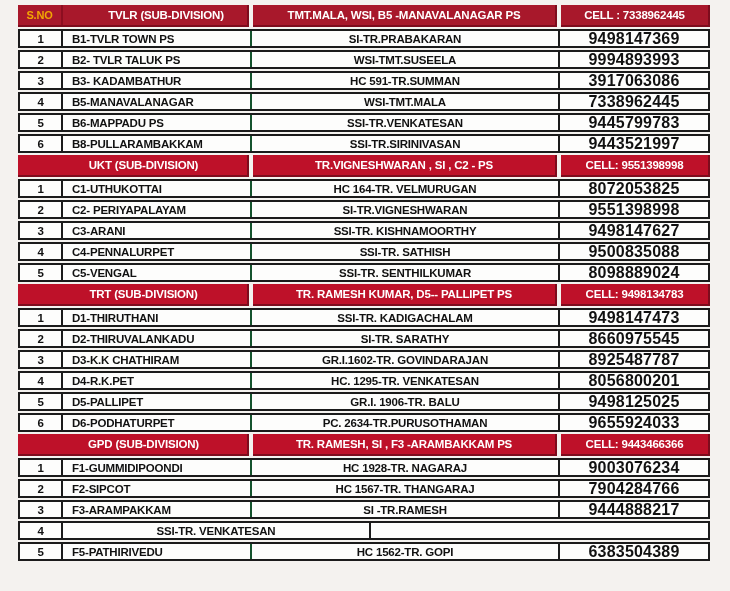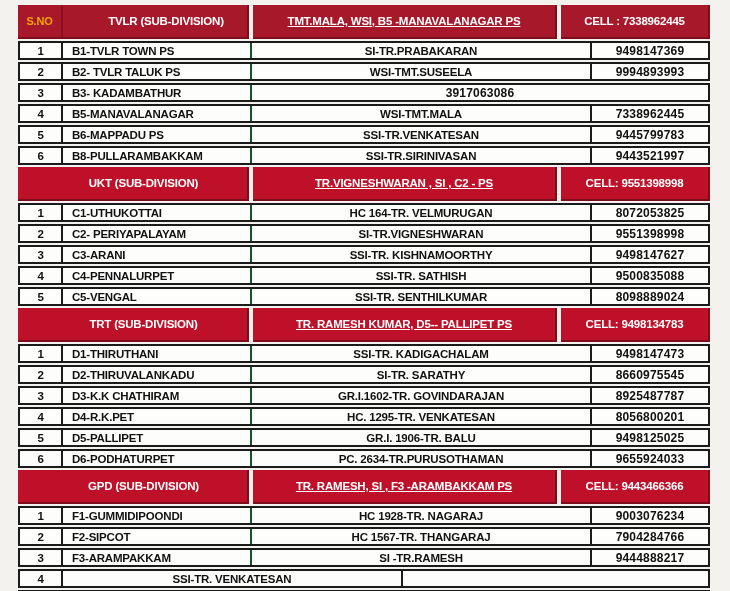--- a/index.html
+++ b/index.html
@@ -9,33 +9,33 @@
     font-family:"Liberation Sans", sans-serif;
     font-weight:bold;
     box-sizing:border-box;
     padding:3px 0 0 18px;
   }
   .tbl { width:692px; }
   .section { width:692px; }
 
   
   .sec-header {
-    display:flex; height:34px; margin:2px 0;
+    display:flex; height:22px; margin:2px 0;
     color:#fff; font-size:11.5px; letter-spacing:-0.2px;
   }
   .seg {
     display:flex; align-items:center; justify-content:center;
     background:var(--band, #be1129);
     border-bottom:2px solid #7d0c1d;
     border-right:2px solid #7d0c1d;
     box-sizing:border-box;
     white-space:nowrap; overflow:hidden;
   }
   .seg-left   { width:231px; margin-right:4px; }
-  .seg-officer{ width:304px; margin-right:4px;text-decoration:underline; }
+  .seg-officer{ width:304px; margin-right:4px; }
   .seg-cell   { width:149px; }
   .h-sno {
     width:45px; height:100%; display:flex; align-items:center; justify-content:center;
     color:#f2a604; border-right:2px solid #8c0e20; box-sizing:border-box; font-size:11px;
   }
   .h-division { flex:1; text-align:center;margin-left:22px; }
 
   
   .row {
     display:flex; align-items:stretch;
@@ -44,22 +44,22 @@
     border:2px solid #1b1b1b;
     box-sizing:border-box;
     color:#111; font-size:11.5px; letter-spacing:-0.2px;
   }
   .cell {
     display:flex; align-items:center; justify-content:center;
     box-sizing:border-box; white-space:nowrap; overflow:hidden;
   }
   .cell-sno     { width:43px;  border-right:2px solid #1b1b1b; }
   .cell-station { width:189px; border-right:2px solid #14532d; justify-content:flex-start; padding-left:9px; }
-  .cell-officer { width:340px; border-right:2px solid #1b1b1b; }
-  .cell-phone   { flex:1; font-size:12px; letter-spacing:0.2px; }
+  .cell-officer { width:308px; border-right:2px solid #1b1b1b; }
+  .cell-phone   { flex:1; font-size:16px; letter-spacing:0.2px; }
 </style>
 </head>
 <body>
 
 <div class="page">
   <div class="tbl" id="tbl-host">
       <section class="section">
         <div class="sec-header" style="--band: #a8182b;">
           <div class="seg seg-left">
             <div class="h-sno">S.NO</div>
@@ -76,20 +76,21 @@
         </div>
         <div class="row">
           <div class="cell cell-sno">2</div>
           <div class="cell cell-station">B2- TVLR TALUK   PS</div>
           <div class="cell cell-officer">WSI-TMT.SUSEELA</div>
           <div class="cell cell-phone">9994893993</div>
         </div>
         <div class="row">
           <div class="cell cell-sno">3</div>
           <div class="cell cell-station">B3- KADAMBATHUR</div>
+          <div class="cell cell-officer">HC 591-TR.SUMMAN</div>
           <div class="cell cell-phone">3917063086</div>
         </div>
         <div class="row">
           <div class="cell cell-sno">4</div>
           <div class="cell cell-station">B5-MANAVALANAGAR</div>
           <div class="cell cell-officer">WSI-TMT.MALA</div>
           <div class="cell cell-phone">7338962445</div>
         </div>
         <div class="row">
           <div class="cell cell-sno">5</div>

